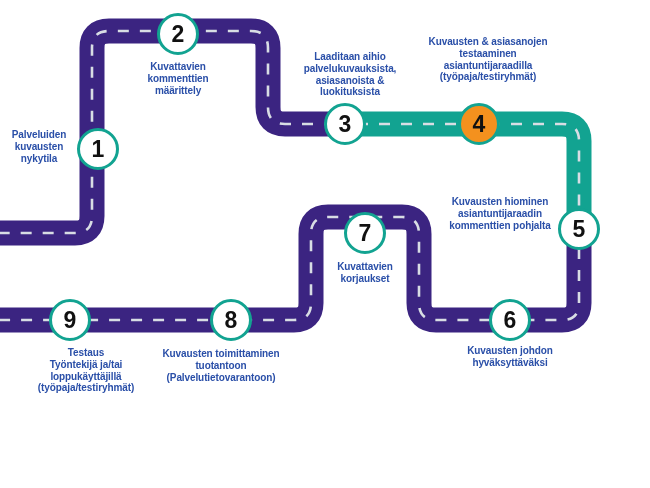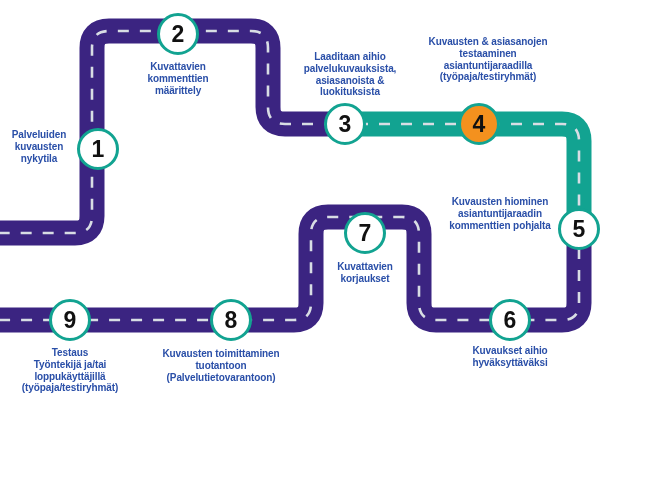--- a/index.html
+++ b/index.html
@@ -171,28 +171,28 @@
 
   <div class="step-label" style="left:408px; top:36px; width:160px;">Kuvausten &amp; asiasanojen
 testaaminen
 asiantuntijaraadilla
 (työpaja/testiryhmät)</div>
 
   <div class="step-label" style="left:434px; top:196px; width:132px;">Kuvausten hiominen
 asiantuntijaraadin
 kommenttien pohjalta</div>
 
-  <div class="step-label" style="left:447px; top:345px; width:126px;">Kuvaukset  aihio
+  <div class="step-label" style="left:447px; top:345px; width:126px;">Kuvausten  johdon
 hyväksyttäväksi</div>
 
   <div class="step-label" style="left:322px; top:261px; width:86px;">Kuvattavien
 korjaukset</div>
 
   <div class="step-label" style="left:148px; top:348px; width:146px;">Kuvausten toimittaminen
 tuotantoon
 (Palvelutietovarantoon)</div>
 
-  <div class="step-label" style="left:10px; top:347px; width:120px;">Testaus
+  <div class="step-label" style="left:26px; top:347px; width:120px;">Testaus
 Työntekijä ja/tai
 loppukäyttäjillä
 (työpaja/testiryhmät)</div>
 
 </div>
 
 </body></html>

